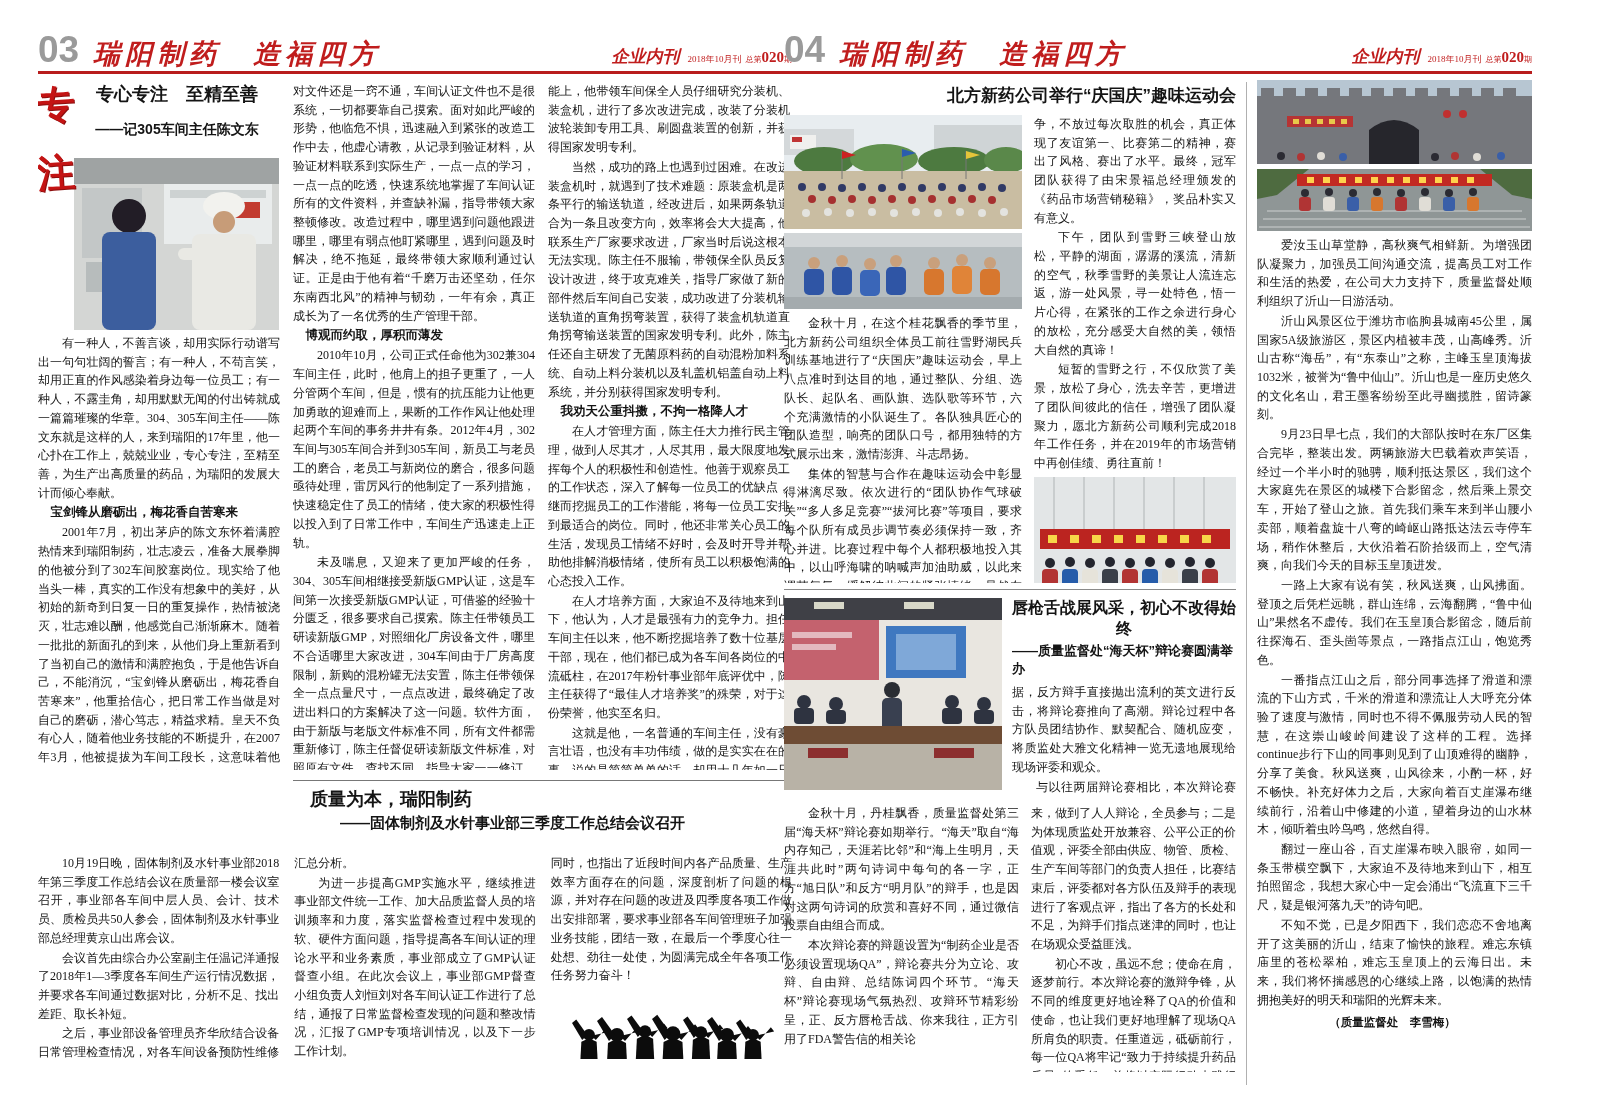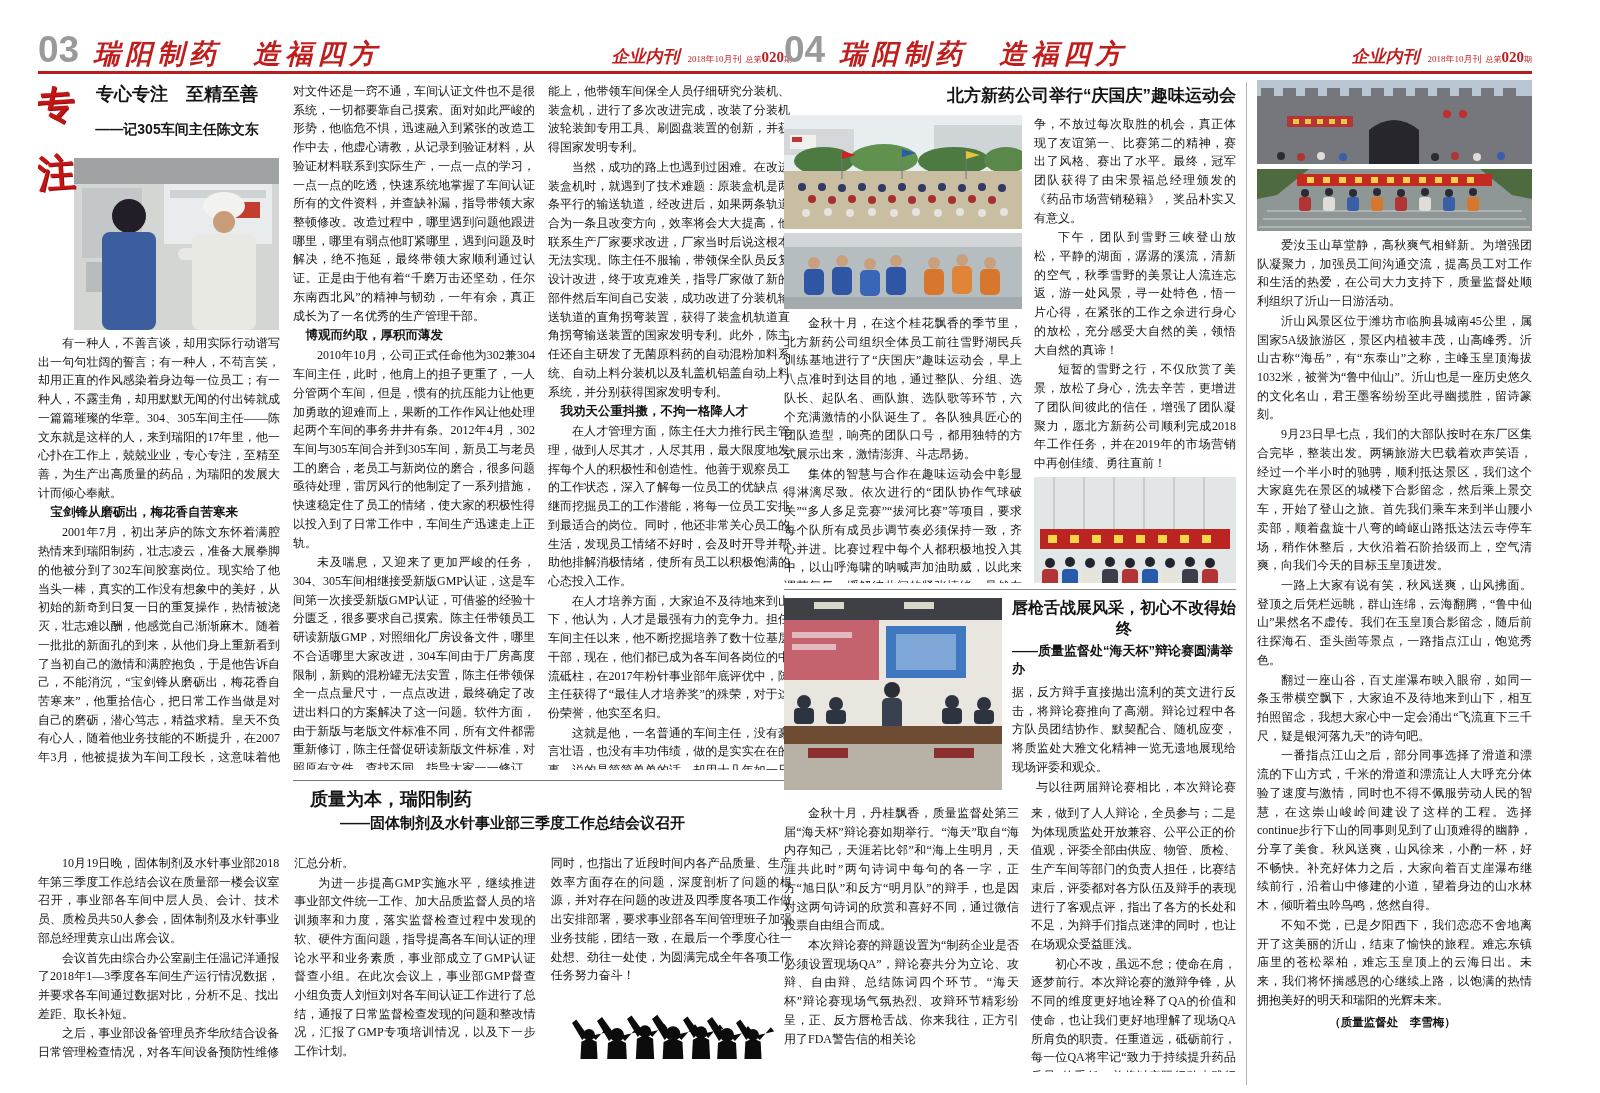--- a/index.html
+++ b/index.html
@@ -475,20 +475,20 @@
               <rect x="138" y="28" width="12" height="14" rx="3" fill="#b03434"></rect>
               <rect x="162" y="28" width="12" height="14" rx="3" fill="#e0ddd6"></rect>
               <rect x="186" y="28" width="12" height="14" rx="3" fill="#3a5fa8"></rect>
               <rect x="210" y="28" width="12" height="14" rx="3" fill="#d7772e"></rect>
           </g>
         </svg>
         <p class="bp">爱汝玉山草堂静，高秋爽气相鲜新。为增强团队凝聚力，加强员工间沟通交流，提高员工对工作和生活的热爱，在公司大力支持下，质量监督处顺利组织了沂山一日游活动。</p>
         <p class="bp">沂山风景区位于潍坊市临朐县城南45公里，属国家5A级旅游区，景区内植被丰茂，山高峰秀。沂山古称“海岳”，有“东泰山”之称，主峰玉皇顶海拔1032米，被誉为“鲁中仙山”。沂山也是一座历史悠久的文化名山，君王墨客纷纷至此寻幽揽胜，留诗篆刻。</p>
         <p class="bp">9月23日早七点，我们的大部队按时在东厂区集合完毕，整装出发。两辆旅游大巴载着欢声笑语，经过一个半小时的驰骋，顺利抵达景区，我们这个大家庭先在景区的城楼下合影留念，然后乘上景交车，开始了登山之旅。首先我们乘车来到半山腰小卖部，顺着盘旋十八弯的崎岖山路抵达法云寺停车场，稍作休整后，大伙沿着石阶拾级而上，空气清爽，向我们今天的目标玉皇顶进发。</p>
         <p class="bp">一路上大家有说有笑，秋风送爽，山风拂面。登顶之后凭栏远眺，群山连绵，云海翻腾，“鲁中仙山”果然名不虚传。我们在玉皇顶合影留念，随后前往探海石、歪头崮等景点，一路指点江山，饱览秀色。</p>
+        <p class="bp">一番指点江山之后，部分同事选择了滑道和漂流的下山方式，千米的滑道和漂流让人大呼充分体验了速度与激情，同时也不得不佩服劳动人民的智慧，在这崇山峻岭间建设了这样的工程。选择continue步行下山的同事则见到了山顶难得的幽静，分享了美食。秋风送爽，山风徐来，小酌一杯，好不畅快。补充好体力之后，大家向着百丈崖瀑布继续前行，沿着山中修建的小道，望着身边的山水林木，倾听着虫吟鸟鸣，悠然自得。</p>
         <p class="bp">翻过一座山谷，百丈崖瀑布映入眼帘，如同一条玉带横空飘下，大家迫不及待地来到山下，相互拍照留念，我想大家心中一定会涌出“飞流直下三千尺，疑是银河落九天”的诗句吧。</p>
-        <p class="bp">一番指点江山之后，部分同事选择了滑道和漂流的下山方式，千米的滑道和漂流让人大呼充分体验了速度与激情，同时也不得不佩服劳动人民的智慧，在这崇山峻岭间建设了这样的工程。选择continue步行下山的同事则见到了山顶难得的幽静，分享了美食。秋风送爽，山风徐来，小酌一杯，好不畅快。补充好体力之后，大家向着百丈崖瀑布继续前行，沿着山中修建的小道，望着身边的山水林木，倾听着虫吟鸟鸣，悠然自得。</p>
         <p class="bp">不知不觉，已是夕阳西下，我们恋恋不舍地离开了这美丽的沂山，结束了愉快的旅程。难忘东镇庙里的苍松翠柏，难忘玉皇顶上的云海日出。未来，我们将怀揣感恩的心继续上路，以饱满的热情拥抱美好的明天和瑞阳的光辉未来。</p>
         <div class="byline">（质量监督处　李雪梅）</div>
       </aside>
     </div>
   </section>
 </div>
 
 </body></html>

